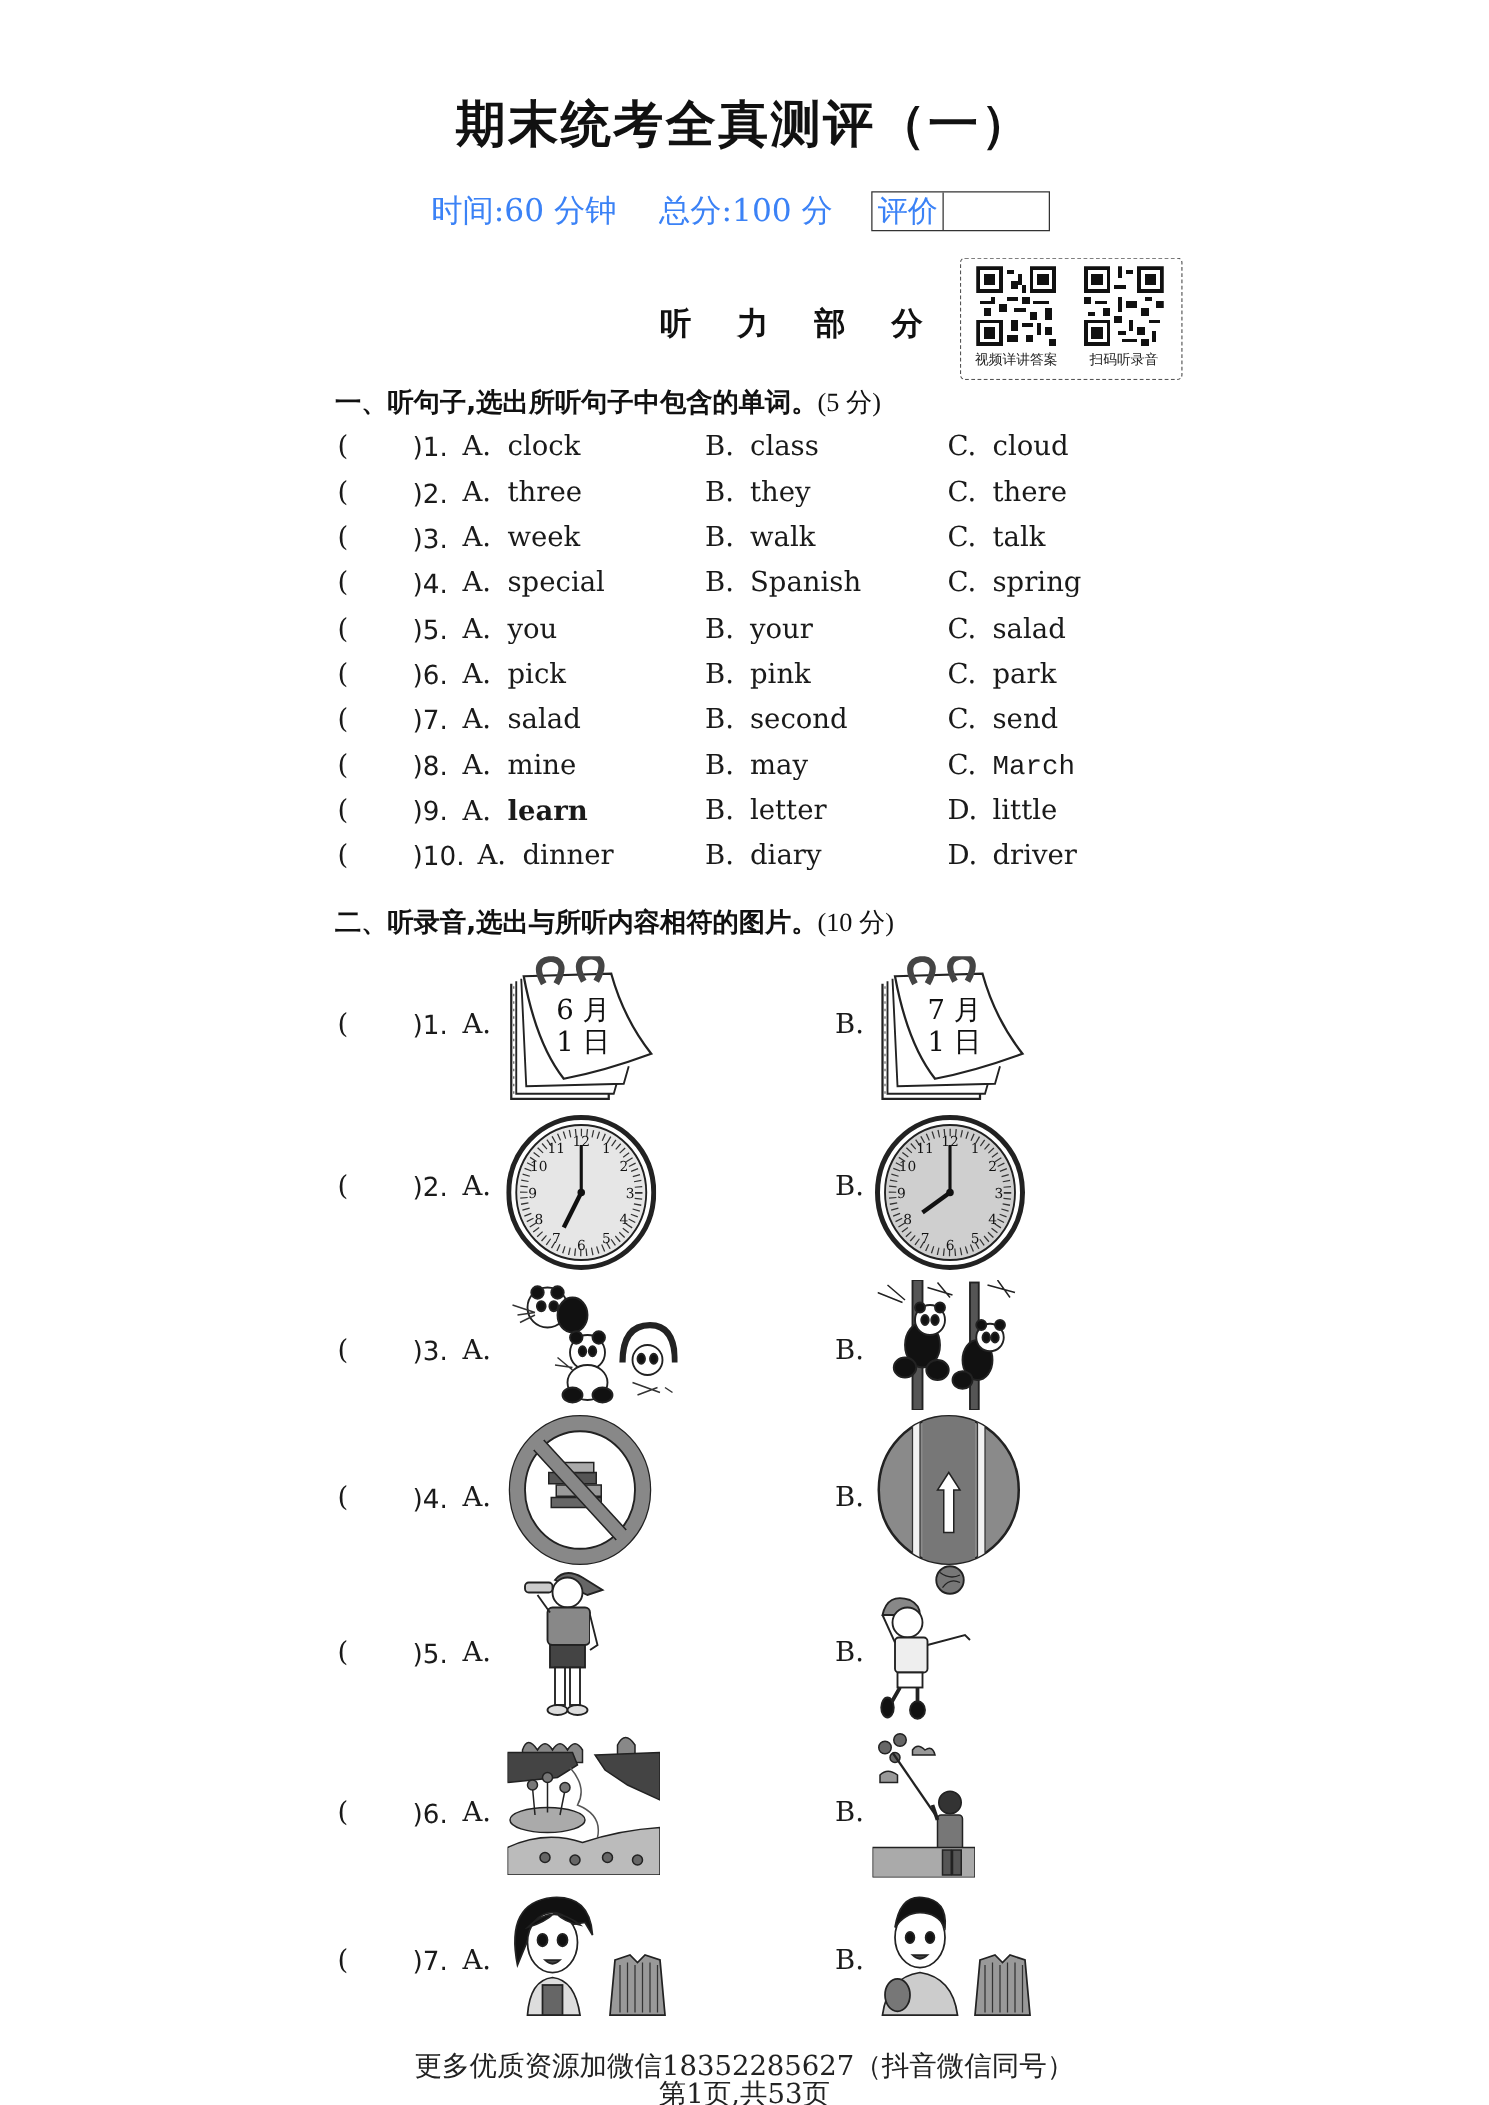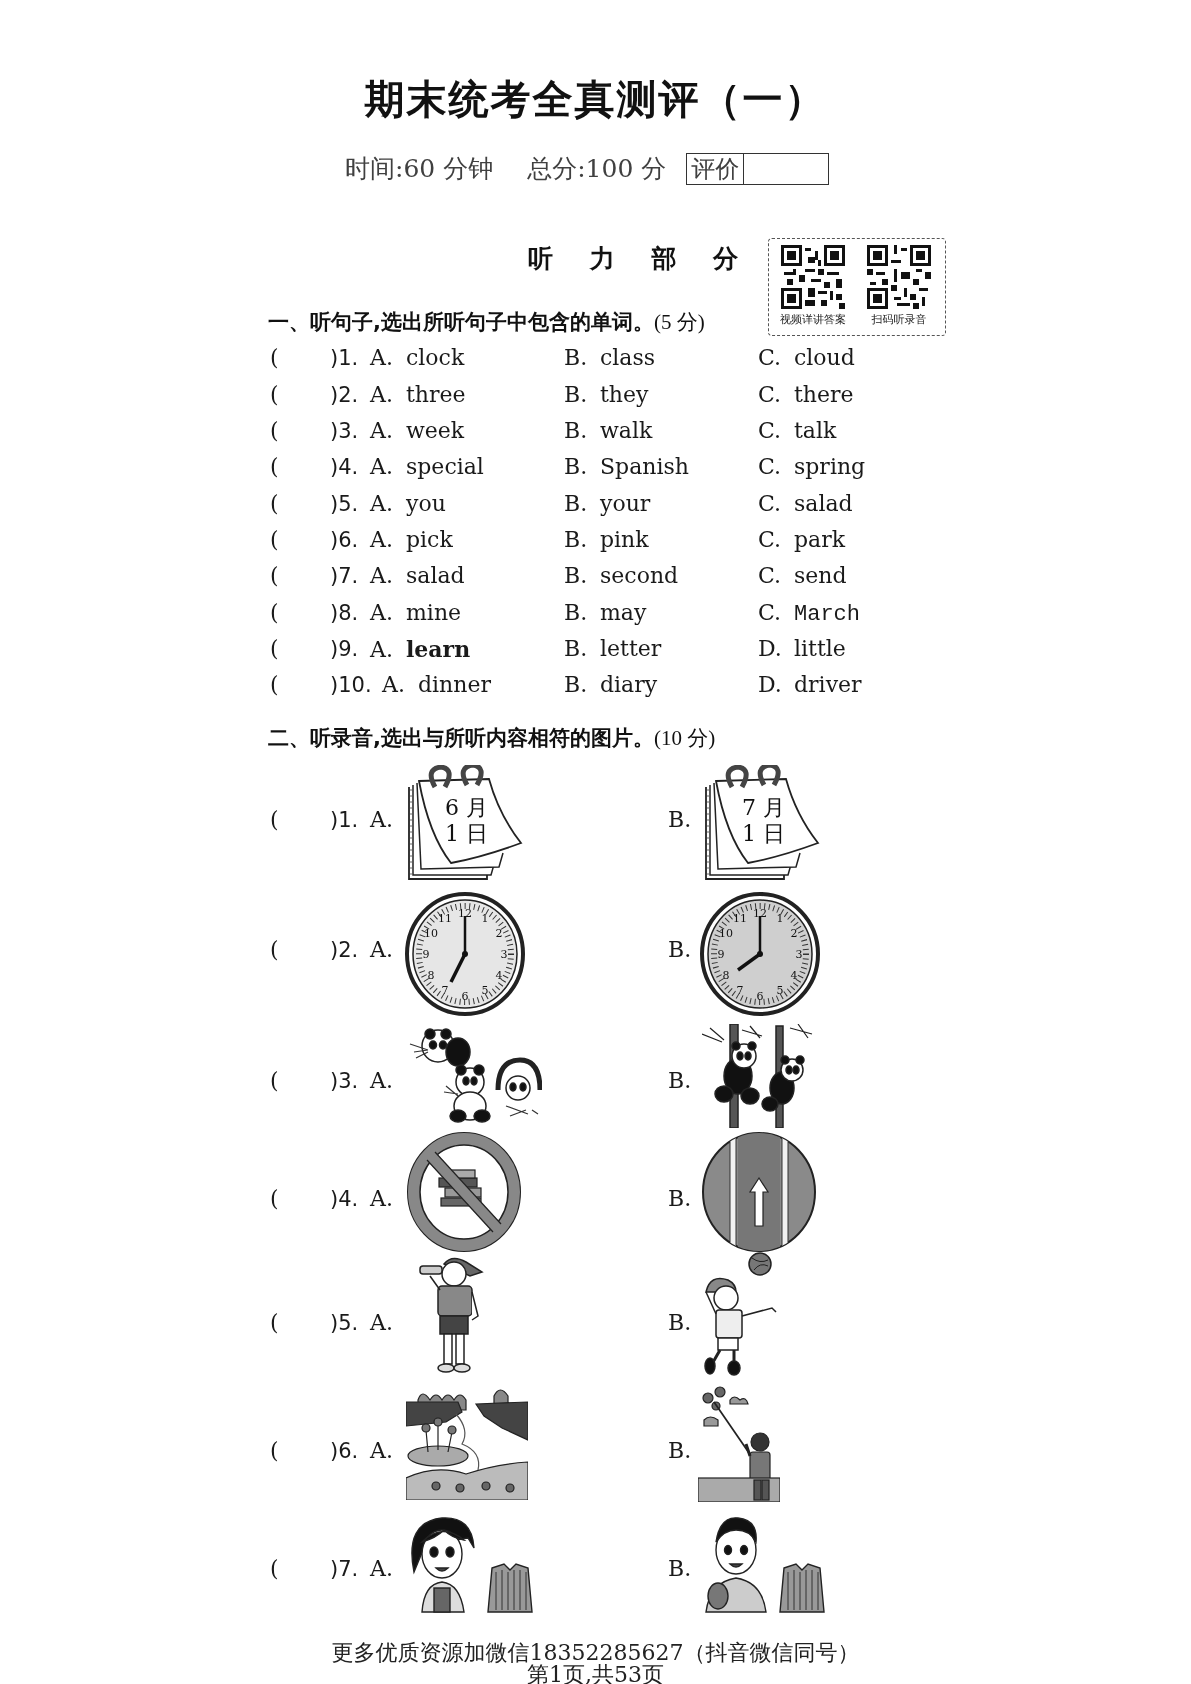--- a/index.html
+++ b/index.html
@@ -1,28 +1,28 @@
 <!DOCTYPE html>
 <html><head>
 <meta charset="utf-8">
 <style>
   html,body{margin:0;padding:0;background:#fff;}
   body{width:1191px;height:1684px;position:relative;overflow:hidden;color:#1a1a1a;
        font-family:"DejaVu Serif","Liberation Serif",serif;}
   .abs{position:absolute;}
   .title{left:0;width:1191px;top:72px;text-align:center;font-family:"DejaVu Sans","Liberation Sans",sans-serif;
          font-size:40px;font-weight:bold;letter-spacing:2px;color:#111;}
-  .meta{top:152px;left:345px;font-size:25px;display:flex;align-items:center;gap:0;color:#404040;text-align:center;}
+  .meta{top:152px;left:345px;font-size:25px;display:flex;align-items:center;gap:0;color:#3b82f6;text-align:center;}
   .meta .gap{display:inline-block;width:34px;}
-  .eval-box{display:inline-flex;border:1.5px solid #333;height:30px;margin-left:20px;align-items:stretch;gap:16px;}
+  .eval-box{display:inline-flex;border:1.5px solid #333;height:30px;margin-left:31px;align-items:stretch;gap:16px;}
   .eval-box .lbl{padding:0 4px;border-right:1.5px solid #333;font-size:24px;line-height:30px;}
   .eval-box .blank{width:68px;}
   .part-title{top:242px;left:528px;font-family:"DejaVu Sans","Liberation Sans",sans-serif;font-size:25px;
               font-weight:bold;letter-spacing:14px;color:#111;}
-  .qr-box{left:768px;top:206px;width:176px;height:96px;border:1.5px dashed #555;border-radius:4px;margin-top:32px;}
+  .qr-box{left:768px;top:206px;width:176px;height:96px;border:1.5px dashed #555;border-radius:4px;}
   .qr{position:absolute;top:6px;width:64px;height:64px;background:#fff;}
   .qr svg{width:64px;height:64px;display:block;}
   .qr-label{position:absolute;top:73px;width:80px;font-size:11px;text-align:center;
             font-family:"DejaVu Sans","Liberation Sans",sans-serif;color:#222;}
   .sec-head{font-family:"DejaVu Sans","Liberation Sans",sans-serif;font-size:21px;font-weight:bold;color:#111;left:268px;}
   .sec-head .pts{font-weight:normal;font-family:Liberation Serif, serif;}
   .qrow{left:270px;height:36px;width:620px;font-size:22px;line-height:36px;}
   .qrow span{position:absolute;top:0;white-space:nowrap;}
   .qrow .paren-l{left:0;}
   .qrow .num{left:60px;font-family:"DejaVu Sans","Liberation Sans",sans-serif;font-size:21px;}

